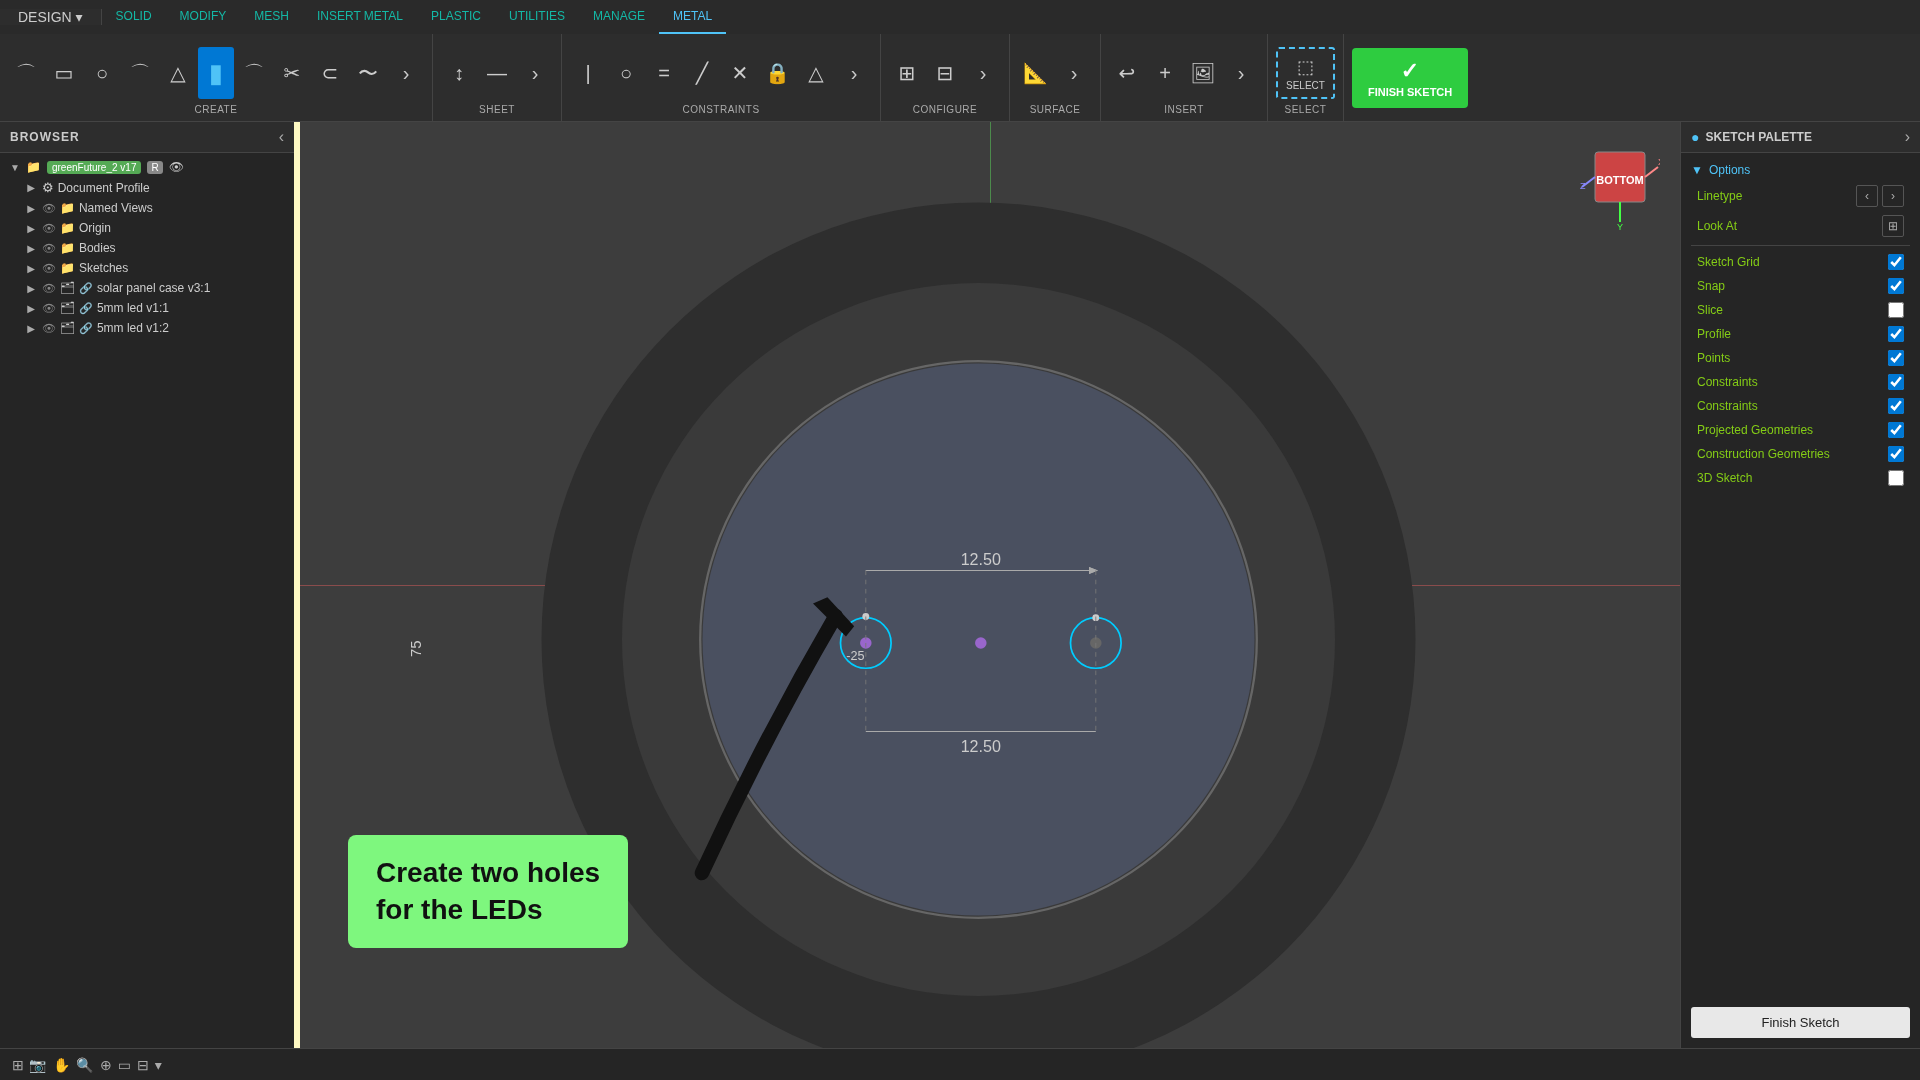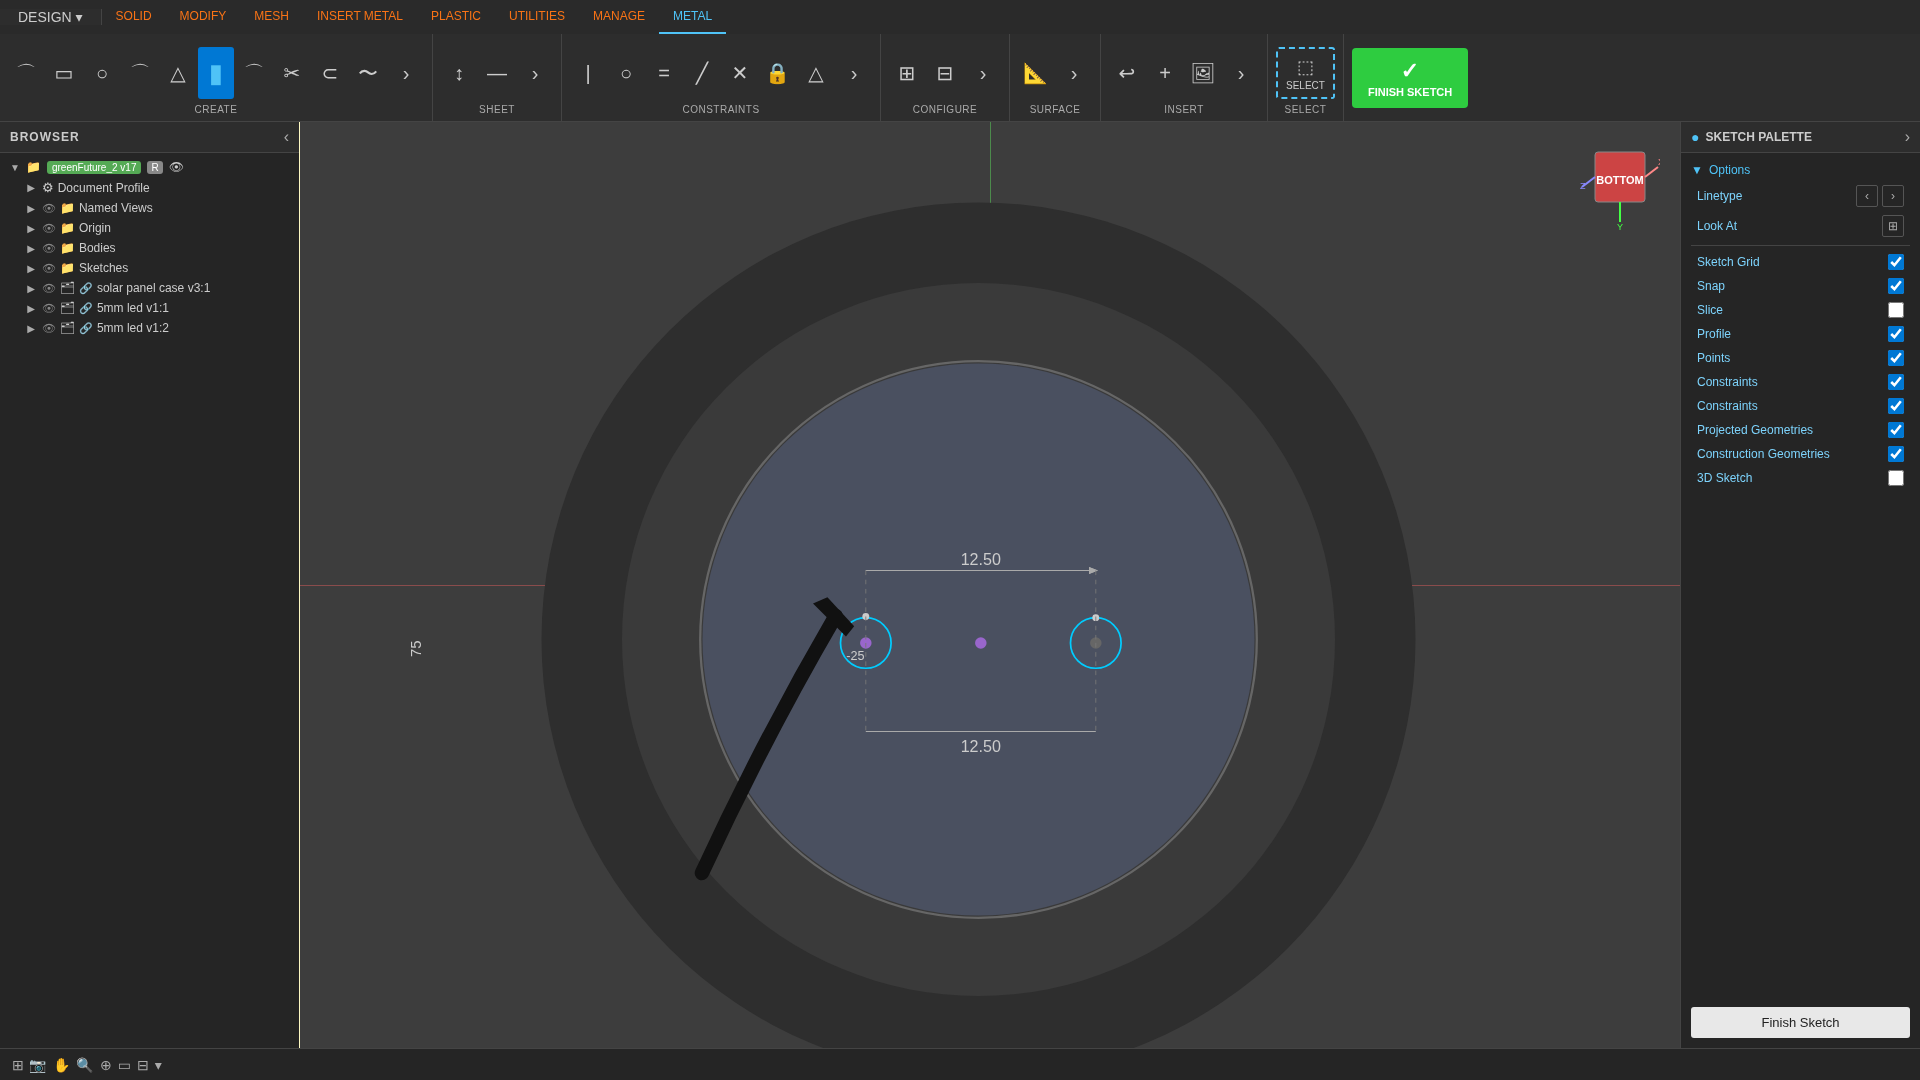--- a/index.html
+++ b/index.html
@@ -12,21 +12,21 @@
     .toolbar-section-items { display: flex; align-items: center; gap: 2px; flex: 1; padding-top: 4px; }
     .toolbar-section-label { font-size: 10px; color: #aaa; padding-bottom: 2px; letter-spacing: 0.5px; }
     .tb-btn { background: none; border: none; color: #ccc; cursor: pointer; display: flex; flex-direction: column; align-items: center; justify-content: center; padding: 3px 5px; border-radius: 3px; font-size: 10px; gap: 2px; min-width: 36px; height: 52px; }
     .tb-btn .icon { font-size: 20px; line-height: 1; }
     .tb-btn.active { background: #0078d4; color: #fff; }
 
     
     #main { display: flex; flex: 1; overflow: hidden; }
 
     
-    #browser { width: 300px; background: #252525; border-right: 1px solid #fef9c3; display: flex; flex-direction: column; flex-shrink: 0; }
+    #browser { width: 300px; background: #252525; border-right: 6px solid #fef9c3; display: flex; flex-direction: column; flex-shrink: 0; }
     #browser-header { background: #2d2d2d; padding: 6px 10px; display: flex; justify-content: space-between; align-items: center; border-bottom: 1px solid #444; font-size: 12px; color: #ccc; font-weight: bold; letter-spacing: 1px; }
     .browser-tree { flex: 1; overflow-y: auto; padding: 4px 0; }
     .tree-item { display: flex; align-items: center; padding: 3px 8px; cursor: pointer; font-size: 12px; color: #ccc; gap: 4px; }
     .tree-item .arrow { width: 14px; text-align: center; font-size: 10px; color: #aaa; }
 
     
     #canvas { flex: 1; position: relative; background: #3d3d3d; overflow: hidden; }
 
     
     .canvas-bg { position: absolute; inset: 0; }
@@ -41,40 +41,40 @@
     #status-bar { background: #252525; border-top: 1px solid #444; height: 32px; display: flex; align-items: center; padding: 0 12px; gap: 10px; font-size: 11px; color: #aaa; flex-shrink: 0; }
     .status-icons { display: flex; gap: 6px; align-items: center; }
     .status-icon { font-size: 14px; cursor: pointer; color: #aaa; }
 
     
     #sketch-palette { width: 240px; background: #252525; border-left: 1px solid #444; display: flex; flex-direction: column; flex-shrink: 0; }
     #palette-header { background: #2d2d2d; padding: 6px 10px; border-bottom: 1px solid #444; display: flex; align-items: center; gap: 6px; font-size: 12px; color: #ccc; font-weight: bold; }
     .palette-section { padding: 6px 10px; }
     .palette-section-header { display: flex; align-items: center; gap: 6px; color: #4fc3f7; font-size: 12px; padding: 4px 0; cursor: pointer; }
     .palette-row { display: flex; align-items: center; justify-content: space-between; padding: 4px 6px; font-size: 12px; color: #ccc; }
-    .palette-row-label { color: #7dd3fc; }
+    .palette-row-label { color: #84cc16; }
     .palette-checkbox { width: 16px; height: 16px; accent-color: #0078d4; cursor: pointer; }
     .palette-icon-btn { background: none; border: 1px solid #555; color: #aaa; width: 22px; height: 22px; cursor: pointer; border-radius: 2px; font-size: 12px; }
     .palette-divider { border: none; border-top: 1px solid #444; margin: 4px 0; }
     .finish-sketch-btn { margin: 10px; padding: 8px 16px; background: #e8e8e8; color: #222; border: none; border-radius: 3px; font-size: 13px; cursor: pointer; font-weight: 500; }
 
     
     .view-cube { position: absolute; top: 20px; right: 20px; z-index: 20; }
 
     
     .grid-line-h { position: absolute; left: 0; right: 0; height: 1px; background: rgba(255,100,100,0.4); }
     .grid-line-v { position: absolute; top: 0; bottom: 0; width: 1px; background: rgba(100,255,100,0.4); }
 
     
     .finish-sketch-toolbar { background: #2ecc40; color: #fff; border: none; border-radius: 4px; padding: 8px 16px; font-size: 13px; font-weight: bold; cursor: pointer; display: flex; flex-direction: column; align-items: center; gap: 2px; height: 60px; justify-content: center; margin: auto 8px; }
     .finish-sketch-toolbar .check-icon { font-size: 22px; }
     .finish-sketch-toolbar .label { font-size: 11px; }
 
     .toolbar-tabs { display: flex; align-items: center; background: #2a2a2a; }
-    .toolbar-tab { padding: 0 14px; height: 34px; display: flex; align-items: center; font-size: 12px; color: #f97316; cursor: pointer; border-bottom: 2px solid transparent; }
+    .toolbar-tab { padding: 0 14px; height: 34px; display: flex; align-items: center; font-size: 12px; color: #14b8a6; cursor: pointer; border-bottom: 2px solid transparent; }
     .toolbar-tab.active { color: #4fc3f7; border-bottom: 2px solid #4fc3f7; }
 
     .select-btn { display: flex; flex-direction: column; align-items: center; justify-content: center; border: 2px dashed #4fc3f7; border-radius: 3px; padding: 3px 8px; height: 52px; background: none; color: #ccc; cursor: pointer; font-size: 10px; gap: 2px; }
     .select-btn .icon { font-size: 18px; }
   </style>
 </head>
 <body>
 
 <div class="toolbar-tabs">
   <button class="toolbar-design-btn">DESIGN ▾</button>
@@ -362,20 +362,24 @@
         </marker>
       </defs>
     </svg>
 
     <svg class="arrow-overlay" viewBox="0 0 1200 900" preserveAspectRatio="xMidYMid meet">
 
       <path d="M320 730 Q380 600 450 480" fill="none" stroke="#111" stroke-width="14" stroke-linecap="round"></path>
       <polygon points="442,462 468,490 460,500 428,468" fill="#111"></polygon>
     </svg>
 
+    <div class="annotation-box">
+      <span>Create two holes</span><br>
+      <span>for the LEDs</span>
+    </div>
 
     <div class="view-cube">
       <svg width="80" height="100" viewBox="0 0 80 100">
 
         <rect x="15" y="10" width="50" height="50" rx="3" fill="#c44" stroke="#888" stroke-width="1"></rect>
         <text x="40" y="42" fill="#fff" font-size="11" text-anchor="middle" font-weight="bold">BOTTOM</text>
 
         <line x1="65" y1="35" x2="78" y2="25" stroke="#f88" stroke-width="2"></line>
         <line x1="40" y1="60" x2="40" y2="80" stroke="#4f4" stroke-width="2"></line>
         <line x1="15" y1="35" x2="2" y2="45" stroke="#88f" stroke-width="2"></line>

